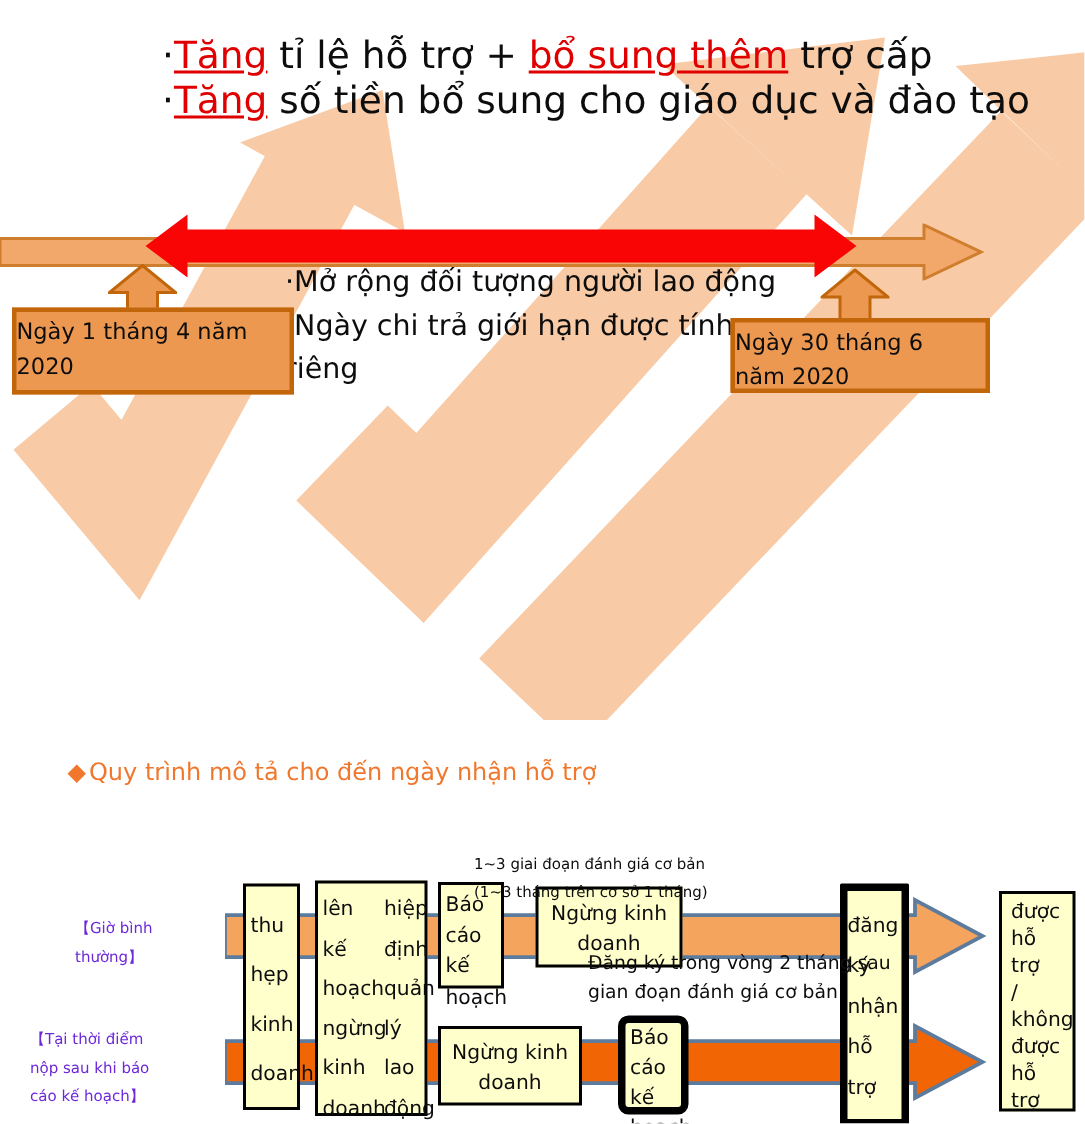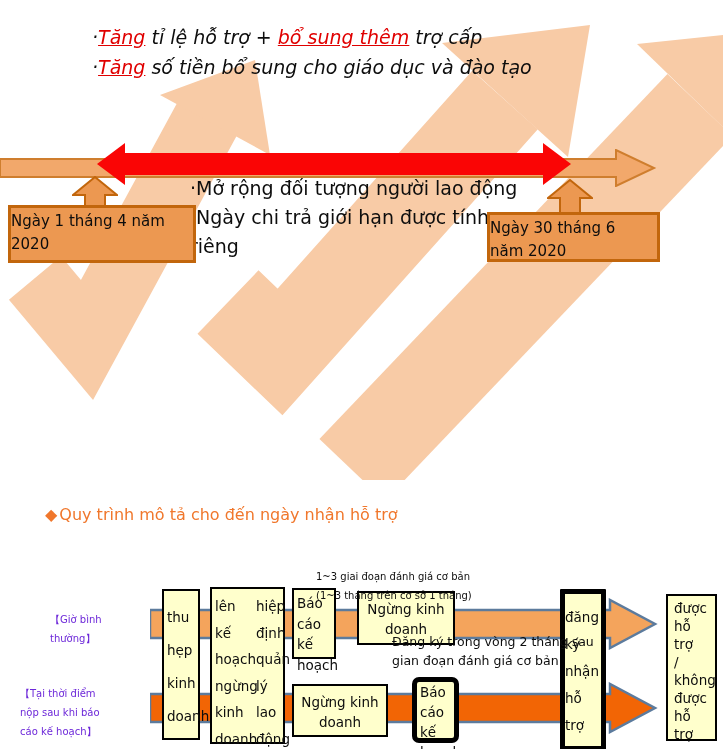--- a/index.html
+++ b/index.html
@@ -7,21 +7,21 @@
   #canvas {
     position:relative; width:723px; height:749px; background:#ffffff;
     overflow:hidden;
     font-family:"DejaVu Sans","Liberation Sans",sans-serif;
     color:#111;
   }
   .abs { position:absolute; }
   .preline { white-space:pre-line; }
 
   
-  .bullets { left:92px; top:22px; font-size:19px; line-height:30px; color:#0d0d0d; z-index:3;font-style:italic; }
+  .bullets { left:108px; top:22px; font-size:25px; line-height:30px; color:#0d0d0d; z-index:3; }
   .red-u { color:#e00000; text-decoration:underline; }
   .red-arrow-wrap { left:93px; top:140px; width:482px; height:48px; z-index:4; }
   .red-arrow-label {
     left:93px; top:150px; width:482px; text-align:center;
     font-size:22px; color:#ffffff; z-index:5;
   }
   .sub-bullets { left:190px; top:174px; width:380px; font-size:19px; line-height:29px; color:#0d0d0d; z-index:3; }
   .horiz-arrow { left:0px; top:149px; width:660px; height:38px; z-index:2; }
   .up-arrow-left  { left:72px;  top:176px; width:46px; height:38px; z-index:6; }
   .up-arrow-right { left:547px; top:179px; width:46px; height:38px; z-index:6; }

